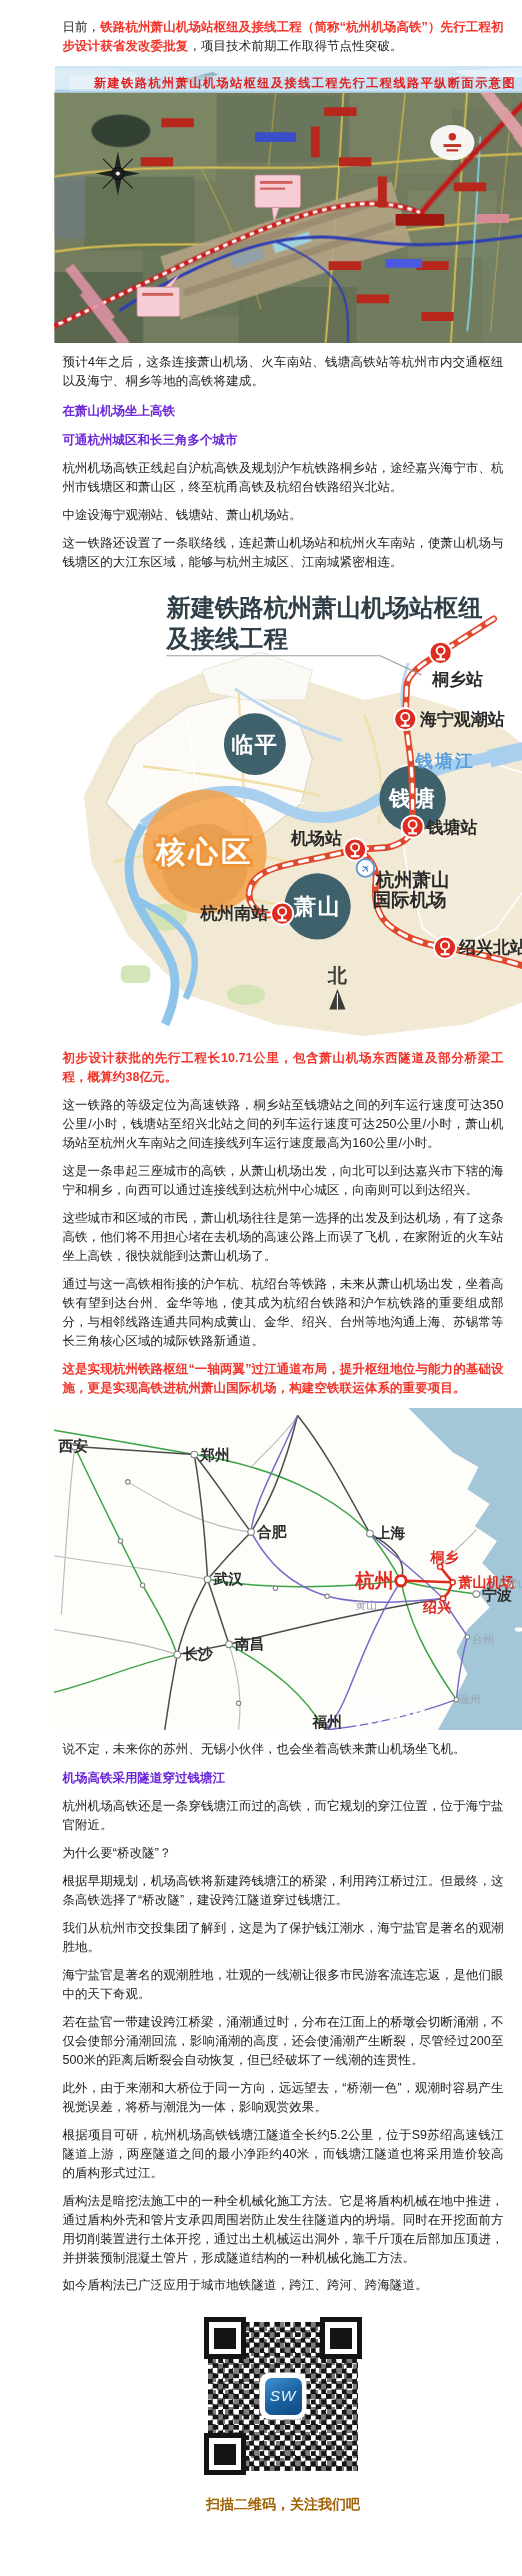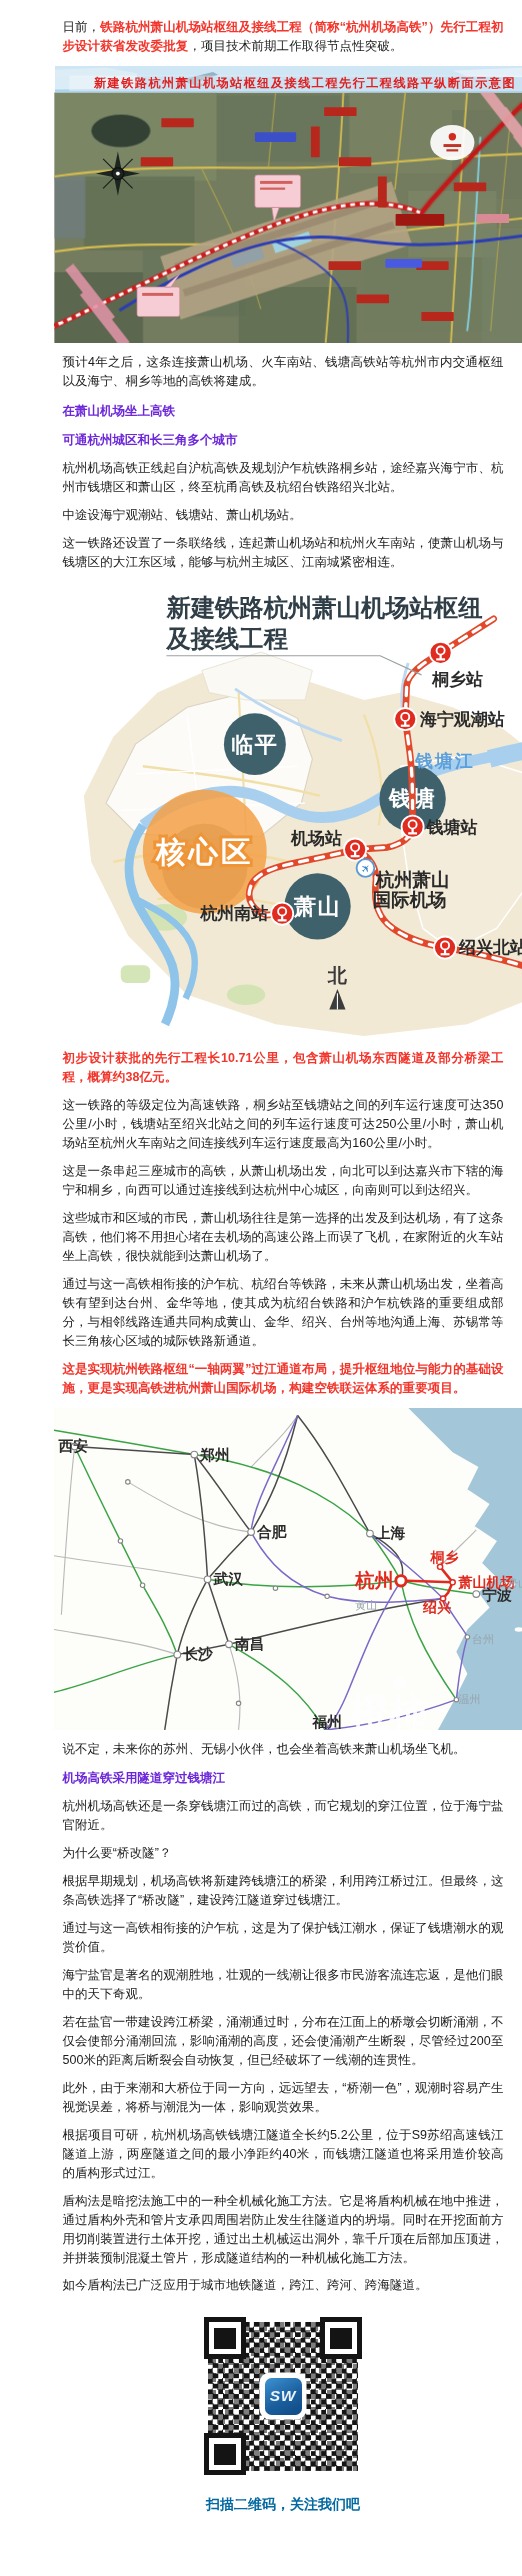--- a/index.html
+++ b/index.html
@@ -14,23 +14,23 @@
 
   
   .qr-wrap { width:164px; height:164px; margin:19px auto 16px auto; position:relative; background:#fff; }
   .qr-noise1,.qr-noise2 { position:absolute; inset:7.4px; }
   .qr-noise1 { background-image:conic-gradient(#141414 25%, transparent 0 50%, #141414 0 75%, transparent 0); background-size:10.3px 10.3px; }
   .qr-noise2 { background-image:conic-gradient(transparent 25%, #141414 0 50%, transparent 0 75%, #141414 0); background-size:17px 17px; opacity:.55; }
   .finder { position:absolute; width:32px; height:32px; border:5.9px solid #141414; background:#fff; }
   .finder::after { content:""; position:absolute; inset:5.2px; background:#141414; }
   .finder.tl { left:3px; top:3px; } .finder.tr { right:3px; top:3px; } .finder.bl { left:3px; bottom:3px; }
   .qr-logo { position:absolute; left:50%; top:50%; transform:translate(-50%,-50%); width:44px; height:44px; background:#fff; border-radius:8.9px; display:flex; align-items:center; justify-content:center; box-shadow:0 0 0 1.5px #fff; }
-  .qr-logo-inner { width:37px; height:37px; border-radius:6.6px; background:linear-gradient(150deg,#3e93d2 0%,#1b5f9e 55%,#0f4a85 100%); color:#eaf4fc; display:flex; align-items:center; justify-content:center; font-weight:bold; font-style:italic; font-size:15.5px; letter-spacing:0.7px;text-align:right; }
-
-  .footer-line1,.footer-line2 { text-align:center; font-weight:bold; color:#0369a1; margin:0 0 5.9px 0; font-size:14px; line-height:20.7px; }
+  .qr-logo-inner { width:37px; height:37px; border-radius:6.6px; background:linear-gradient(150deg,#3e93d2 0%,#1b5f9e 55%,#0f4a85 100%); color:#eaf4fc; display:flex; align-items:center; justify-content:center; font-weight:normal; font-style:italic; font-size:15.5px; letter-spacing:0.7px;text-align:right; }
+
+  .footer-line1,.footer-line2 { text-align:center; font-weight:bold; color:#a16207; margin:0 0 5.9px 0; font-size:14px; line-height:20.7px; }
 
   
   text { font-family:"Liberation Sans","DejaVu Sans",sans-serif; }
 </style>
 </head>
 <body>
 
 <div class="article">
 
   <p class="para"><span>日前，</span><span class="red-strong">铁路杭州萧山机场站枢纽及接线工程（简称“杭州机场高铁”）先行工程初步设计获省发改委批复</span><span>，项目技术前期工作取得节点性突破。</span></p>
@@ -390,21 +390,21 @@
   </svg>
   </div>
 
   <p class="para">说不定，未来你的苏州、无锡小伙伴，也会坐着高铁来萧山机场坐飞机。</p>
 
   <p class="blue-head">机场高铁采用隧道穿过钱塘江</p>
 
   <p class="para">杭州机场高铁还是一条穿钱塘江而过的高铁，而它规划的穿江位置，位于海宁盐官附近。</p>
   <p class="para">为什么要“桥改隧”？</p>
   <p class="para">根据早期规划，机场高铁将新建跨钱塘江的桥梁，利用跨江桥过江。但最终，这条高铁选择了“桥改隧”，建设跨江隧道穿过钱塘江。</p>
-  <p class="para">通过与这一高铁相衔接的沪乍杭，这是为了保护钱江潮水，保证了钱塘潮水的观赏价值。</p>
+  <p class="para">我们从杭州市交投集团了解到，这是为了保护钱江潮水，海宁盐官是著名的观潮胜地。</p>
   <p class="para">海宁盐官是著名的观潮胜地，壮观的一线潮让很多市民游客流连忘返，是他们眼中的天下奇观。</p>
   <p class="para">若在盐官一带建设跨江桥梁，涌潮通过时，分布在江面上的桥墩会切断涌潮，不仅会使部分涌潮回流，影响涌潮的高度，还会使涌潮产生断裂，尽管经过200至500米的距离后断裂会自动恢复，但已经破坏了一线潮的连贯性。</p>
   <p class="para">此外，由于来潮和大桥位于同一方向，远远望去，“桥潮一色”，观潮时容易产生视觉误差，将桥与潮混为一体，影响观赏效果。</p>
   <p class="para">根据项目可研，杭州机场高铁钱塘江隧道全长约5.2公里，位于S9苏绍高速钱江隧道上游，两座隧道之间的最小净距约40米，而钱塘江隧道也将采用造价较高的盾构形式过江。</p>
   <p class="para">盾构法是暗挖法施工中的一种全机械化施工方法。它是将盾构机械在地中推进，通过盾构外壳和管片支承四周围岩防止发生往隧道内的坍塌。同时在开挖面前方用切削装置进行土体开挖，通过出土机械运出洞外，靠千斤顶在后部加压顶进，并拼装预制混凝土管片，形成隧道结构的一种机械化施工方法。</p>
   <p class="para">如今盾构法已广泛应用于城市地铁隧道，跨江、跨河、跨海隧道。</p>
 
   <div class="qr-wrap">
     <div class="qr-noise1"></div>
     <div class="qr-noise2"></div>

